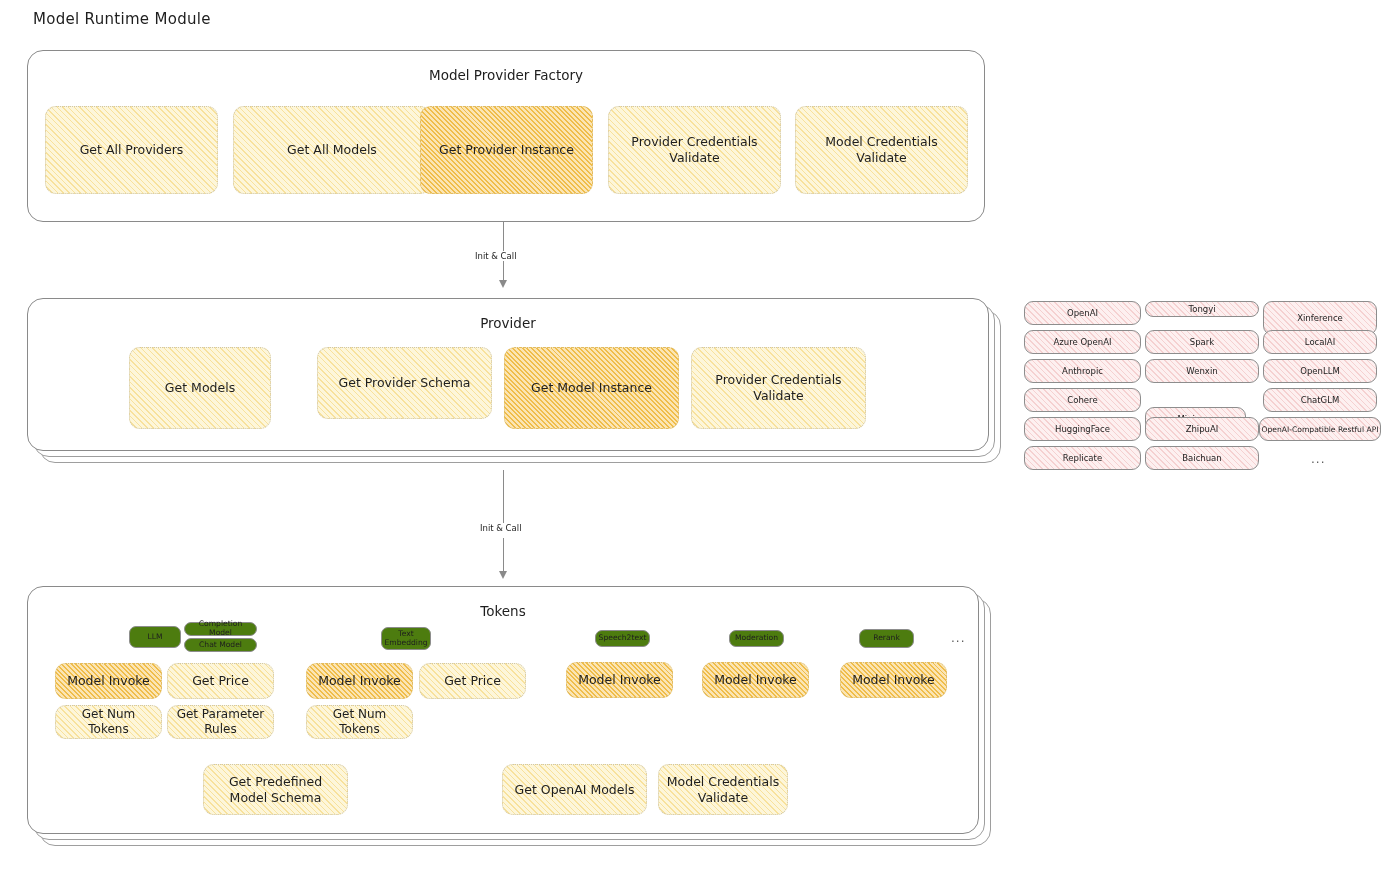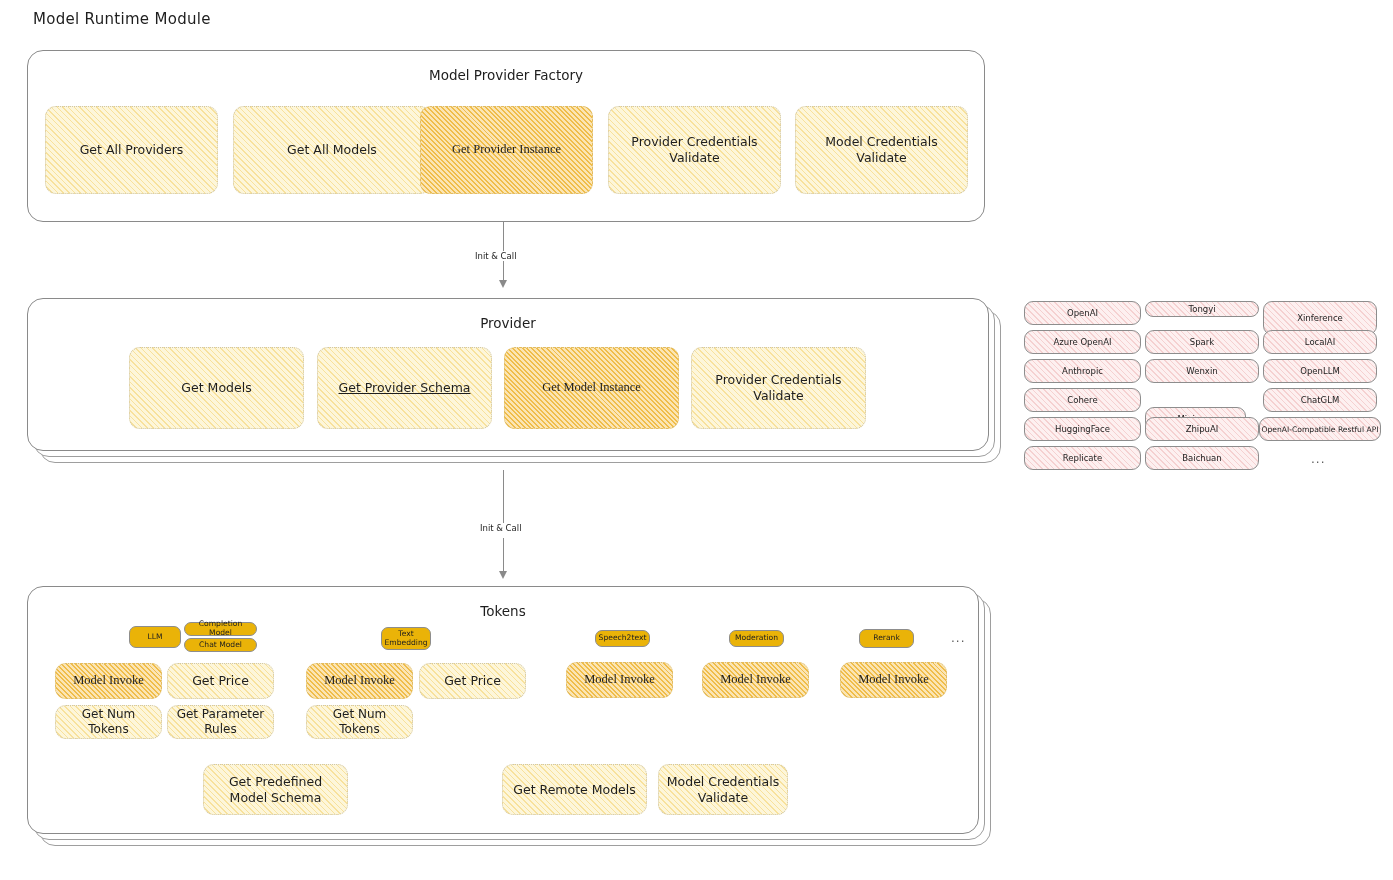--- a/index.html
+++ b/index.html
@@ -69,21 +69,20 @@
   
   .hatch-dark{
     background-color:#fbe5b4;
     background-image:repeating-linear-gradient(
       45deg,
       rgba(238,182,55,.85) 0px,
       rgba(238,182,55,.85) 1.4px,
       rgba(255,255,255,0) 1.4px,
       rgba(255,255,255,0) 3.4px);
     border-color:#d9bb70;
-    font-family:Liberation Serif, serif;
   }
   
   .hatch-pink{
     background-color:#fdf0f0;
     background-image:repeating-linear-gradient(
       45deg,
       rgba(230,150,150,.35) 0px,
       rgba(230,150,150,.35) 1px,
       rgba(255,255,255,0) 1px,
       rgba(255,255,255,0) 4px);
@@ -111,21 +110,21 @@
     text-align:center;
     white-space:nowrap;
   }
 
   
   .tag{
     position:absolute;
     box-sizing:border-box;
     border:1.1px solid #8d8d8d;
     border-radius:7px;
-    background:#eab308;
+    background:#4d7c0f;
     display:flex;align-items:center;justify-content:center;
     text-align:center;
     font-size:7.6px;line-height:1.15;color:#1e1e1e;
     padding:1px 3px;
   }
 
   
   .arrow-line{
     position:absolute;
     width:0;border-left:1.1px solid #8a8a8a;
@@ -180,24 +179,24 @@
   <div class="arrow-line" style="left:503px;top:222px;height:60px;"></div>
   <div class="arrow-head" style="left:498.5px;top:280px;"></div>
   <div class="arrow-label" style="left:472px;top:251px;">Init &amp; Call</div>
 
   <div class="stack-layer" style="left:39px;top:310px;width:962px;height:153px;"></div>
   <div class="stack-layer" style="left:33px;top:304px;width:962px;height:153px;"></div>
   <div class="group" id="provider-box" style="left:27px;top:298px;width:962px;height:153px;">
     <div class="group-title">Provider</div>
   </div>
 
-  <div class="card hatch-light" style="left:129px;top:347px;width:175px;height:82px;">
+  <div class="card hatch-light" style="left:129px;top:347px;width:142px;height:82px;">
     <span>Get Models</span>
   </div>
-  <div class="card hatch-light" style="left:317px;top:347px;width:175px;height:82px;text-decoration:underline;">
+  <div class="card hatch-light" style="left:317px;top:347px;width:175px;height:72px;">
     <span>Get Provider Schema</span>
   </div>
   <div class="card hatch-dark" style="left:504px;top:347px;width:175px;height:82px;">
     <span>Get Model Instance</span>
   </div>
   <div class="card hatch-light" style="left:691px;top:347px;width:175px;height:82px;">
     <span>Provider Credentials Validate</span>
   </div>
 
   <div class="chip hatch-pink" style="left:1024px;top:301px;width:117px;height:24px;">
@@ -323,19 +322,19 @@
   <div class="card hatch-dark" style="left:840px;top:662px;width:107px;height:36px;">
     <span>Model Invoke</span>
   </div>
 
   <div class="ellipsis" style="left:951px;top:631px;">...</div>
 
   <div class="card hatch-light" style="left:203px;top:764px;width:145px;height:51px;">
     <span>Get Predefined Model Schema</span>
   </div>
   <div class="card hatch-light" style="left:502px;top:764px;width:145px;height:51px;">
-    <span>Get Remote Models</span>
+    <span>Get OpenAI Models</span>
   </div>
   <div class="card hatch-light" style="left:658px;top:764px;width:130px;height:51px;">
     <span>Model Credentials Validate</span>
   </div>
 
 </div>
 
 </body></html>

